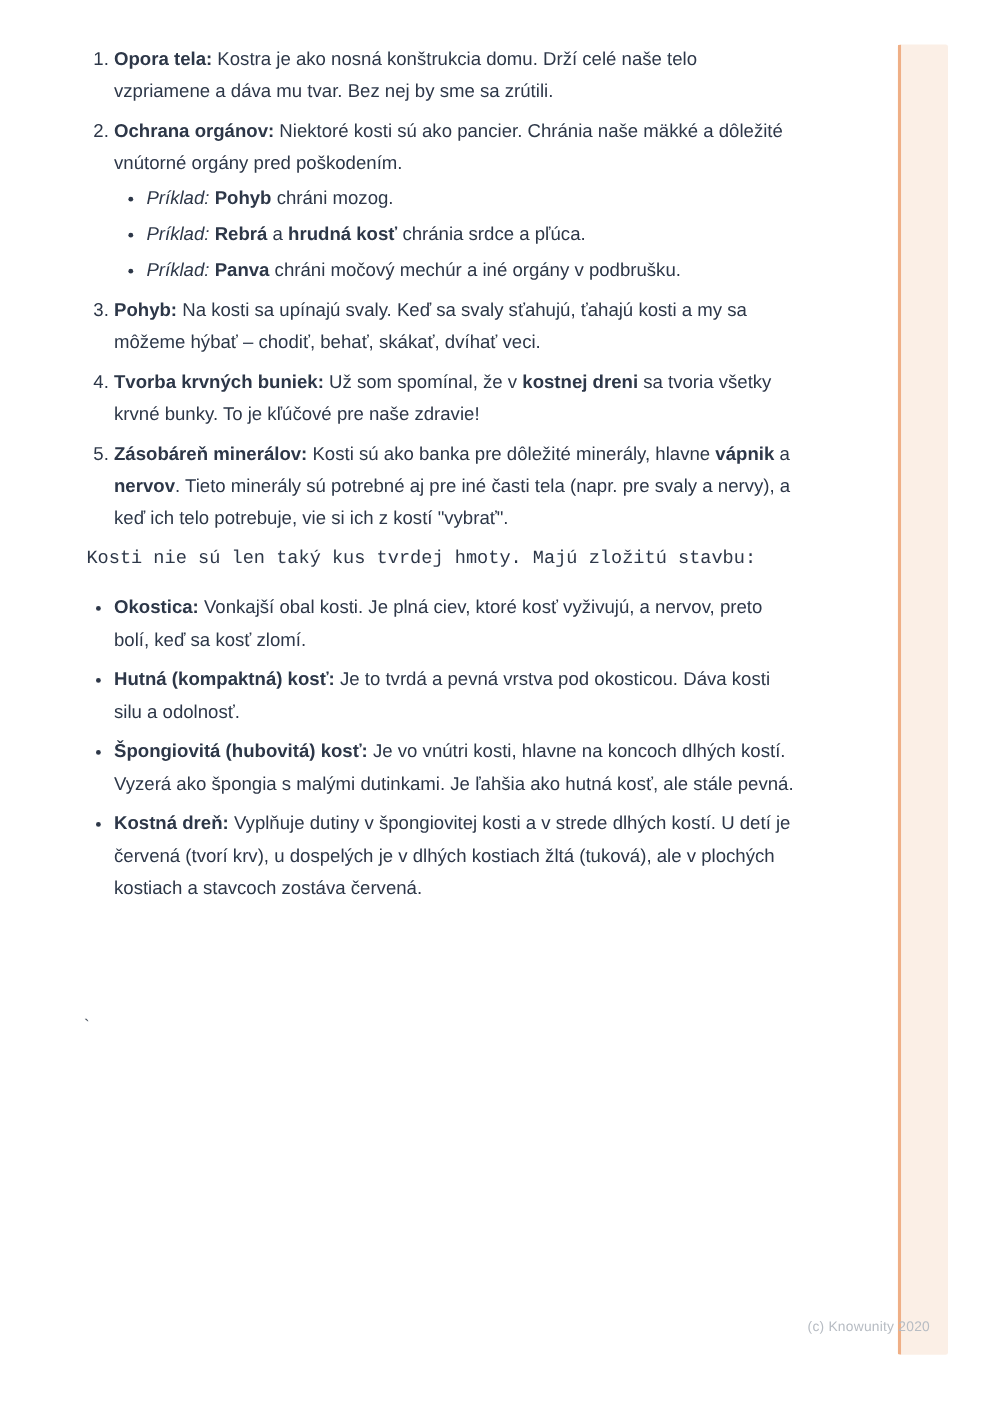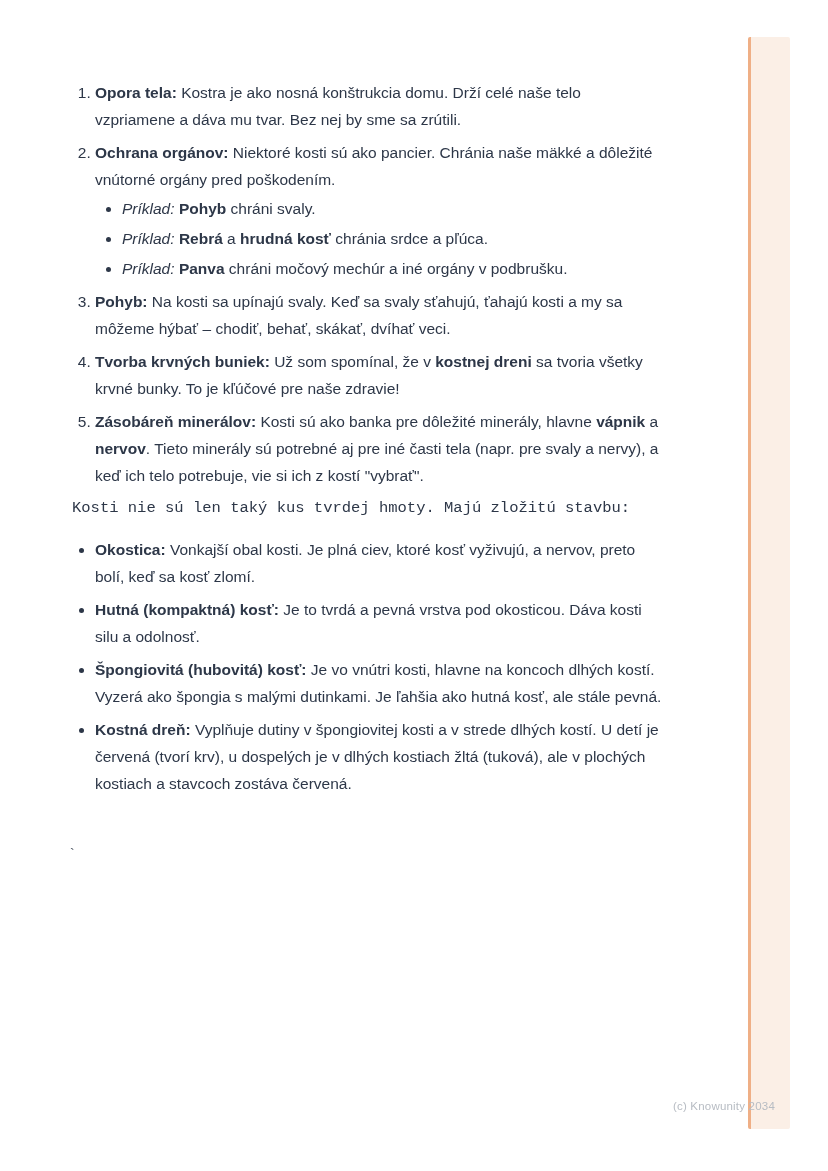--- a/index.html
+++ b/index.html
@@ -28,21 +28,20 @@
     border-radius:2px;
     z-index:0;
   }
   .content{
     position:absolute;
     left:72px;top:36px;
     width:590px;
     font-size:15.5px;
     line-height:27px;
     z-index:1;
-    margin-top:43px;
   }
   .b{font-weight:700;}
   .i{font-style:italic;text-align:right;}
   ol.num-list{
     margin:0;
     padding:0 0 0 23px;
   }
   ol.num-list>li{margin-bottom:6px;}
   ul.sub-list{
     list-style:disc;
@@ -82,21 +81,21 @@
 </style>
 </head>
 <body style="background: rgb(255, 255, 255);">
 
 <div class="stripe"></div>
 
 <main class="content">
   <ol class="num-list">
       <li><span><span class="b">Opora tela:</span><span> Kostra je ako nosná konštrukcia domu. Drží celé naše telo vzpriamene a dáva mu tvar. Bez nej by sme sa zrútili.</span></span></li>
       <li><span><span class="b">Ochrana orgánov:</span><span> Niektoré kosti sú ako pancier. Chránia naše mäkké a dôležité vnútorné orgány pred poškodením.</span></span><ul class="sub-list">
-          <li><span><span class="i">Príklad:</span><span> </span><span class="b">Pohyb</span><span> chráni svaly.</span></span></li>
+          <li><span><span class="i">Príklad:</span><span> </span><span class="b">Pohyb</span><span> chráni mozog.</span></span></li>
           <li><span><span class="i">Príklad:</span><span> </span><span class="b">Rebrá</span><span> a </span><span class="b">hrudná kosť</span><span> chránia srdce a pľúca.</span></span></li>
           <li><span><span class="i">Príklad:</span><span> </span><span class="b">Panva</span><span> chráni močový mechúr a iné orgány v podbrušku.</span></span></li>
         </ul></li>
       <li><span><span class="b">Pohyb:</span><span> Na kosti sa upínajú svaly. Keď sa svaly sťahujú, ťahajú kosti a my sa môžeme hýbať – chodiť, behať, skákať, dvíhať veci.</span></span></li>
       <li><span><span class="b">Tvorba krvných buniek:</span><span> Už som spomínal, že v </span><span class="b">kostnej dreni</span><span> sa tvoria všetky krvné bunky. To je kľúčové pre naše zdravie!</span></span></li>
       <li><span><span class="b">Zásobáreň minerálov:</span><span> Kosti sú ako banka pre dôležité minerály, hlavne </span><span class="b">vápnik</span><span> a </span><span class="b">nervov</span><span>. Tieto minerály sú potrebné aj pre iné časti tela (napr. pre svaly a nervy), a keď ich telo potrebuje, vie si ich z kostí "vybrať".</span></span></li>
     </ol>
 
 
   <p class="intro">Kosti nie sú len taký kus tvrdej hmoty. Majú zložitú stavbu:</p>
@@ -104,13 +103,13 @@
   <ul class="bullet-list">
       <li><span><span class="b">Okostica:</span><span> Vonkajší obal kosti. Je plná ciev, ktoré kosť vyživujú, a nervov, preto bolí, keď sa kosť zlomí.</span></span></li>
       <li><span><span class="b">Hutná (kompaktná) kosť:</span><span> Je to tvrdá a pevná vrstva pod okosticou. Dáva kosti silu a odolnosť.</span></span></li>
       <li><span><span class="b">Špongiovitá (hubovitá) kosť:</span><span> Je vo vnútri kosti, hlavne na koncoch dlhých kostí. Vyzerá ako špongia s malými dutinkami. Je ľahšia ako hutná kosť, ale stále pevná.</span></span></li>
       <li><span><span class="b">Kostná dreň:</span><span> Vyplňuje dutiny v špongiovitej kosti a v strede dlhých kostí. U detí je červená (tvorí krv), u dospelých je v dlhých kostiach žltá (tuková), ale v plochých kostiach a stavcoch zostáva červená.</span></span></li>
     </ul>
 </main>
 
 <div class="stray">`</div>
 
-<footer class="footer">(c) Knowunity 2034</footer>
+<footer class="footer">(c) Knowunity 2020</footer>
 
 </body></html>

